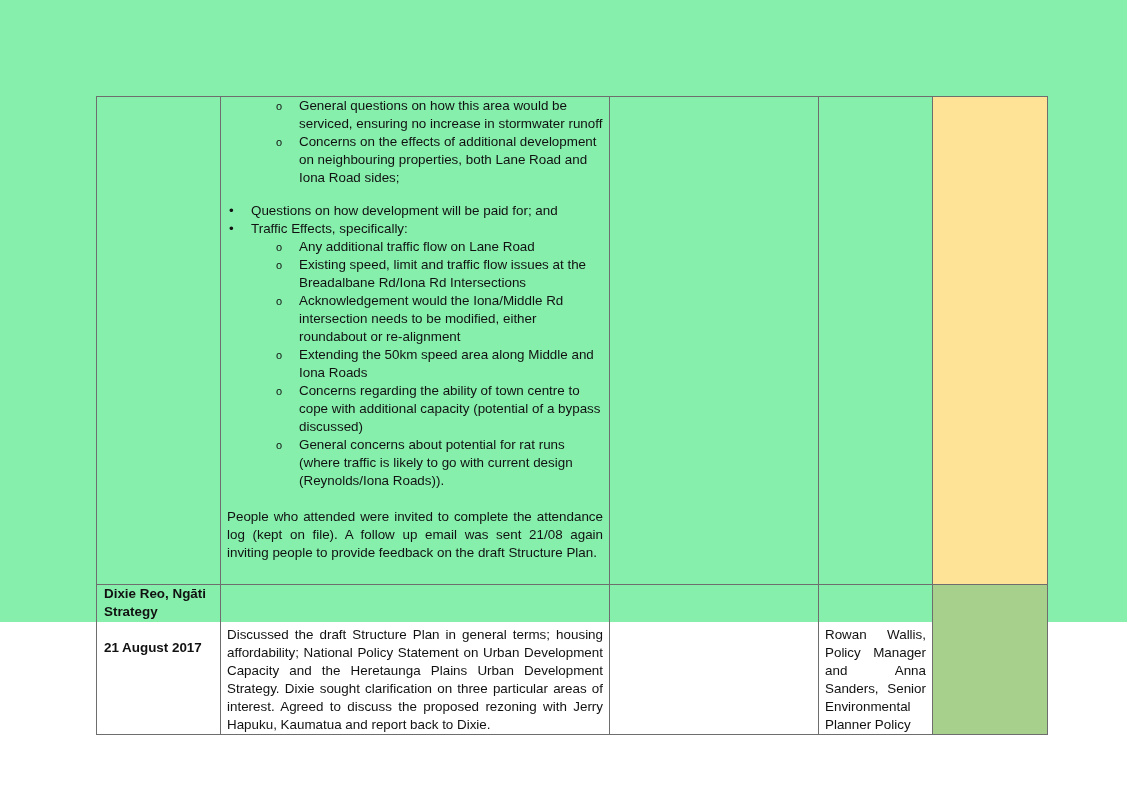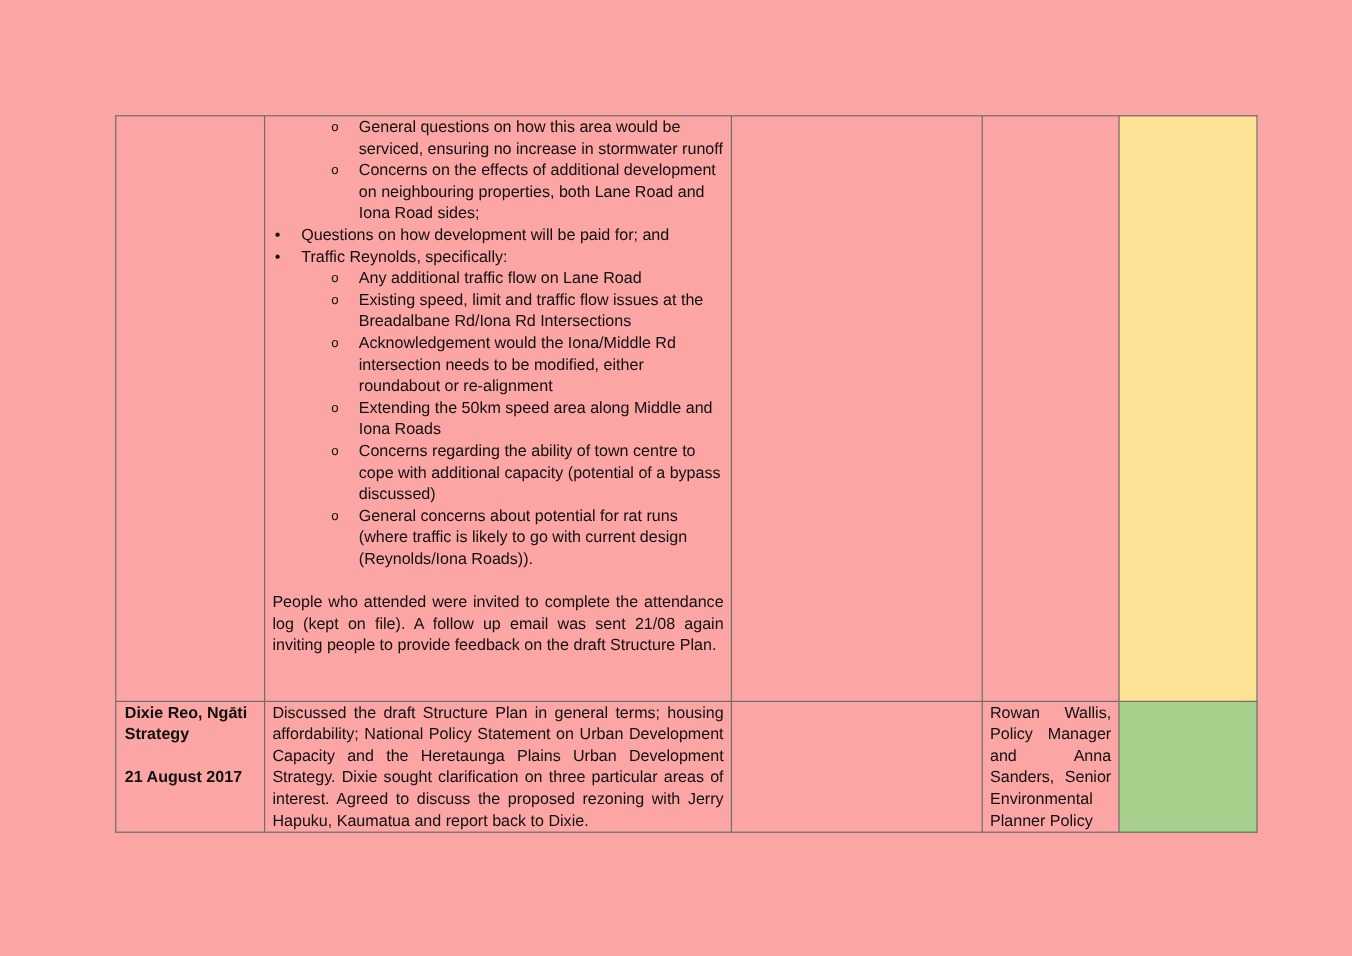--- a/index.html
+++ b/index.html
@@ -1,33 +1,33 @@
 <!DOCTYPE html>
 <html><head>
   <meta charset="utf-8">
   <style>
     html, body { margin: 0; padding: 0; background: #ffffff; }
     body { width: 1127px; height: 797px; position: relative; overflow: hidden;
            font-family: "Liberation Sans", sans-serif; color: #111; }
-    .page { position: absolute; left: 0; top: 0; width: 1127px; height: 797px; background: #fca5a5; }
+    .page { position: absolute; left: 0; top: 0; width: 1127px; height: 622px; background: #86efac; }
     table.consult { position: absolute; left: 96px; top: 96px; border-collapse: collapse; table-layout: fixed;
                     width: 951px; }
     table.consult td { border: 1px solid #6e6e6e; vertical-align: top; padding: 0; font-size: 13.4px; line-height: 18px; }
     col.c1 { width: 124px; } col.c2 { width: 389px; } col.c3 { width: 209px; } col.c4 { width: 114px; } col.c5 { width: 115px; }
     .cell-pad { padding: 0 6px 0 6px; }
     .row1 td { height: 487px; }
     .row2 td { height: 108px; }
     .bullets { margin: 0; padding: 0; list-style: none; }
     .bullets > li { position: relative; padding-left: 24px; }
     .bullets > li::before { content: "•"; position: absolute; left: 2px; top: 0; }
     .sub { margin: 0; padding: 0; list-style: none; }
     .sub > li { position: relative; padding-left: 72px; }
     .sub > li::before { content: "o"; position: absolute; left: 49px; top: 0; font-size: 11px; }
     .sub.top > li { padding-left: 72px; }
-    .justify { text-align: justify; }
+    .justify { text-align: justify; margin-top: 41px; }
     .para { margin-top: 18px; text-align: justify; }
     .bold { font-weight: bold; }
     .yellow { background: #fee396; }
     .green { background: #a6d08b; }
   </style>
 </head>
 <body>
 
 <div class="page">
   <table class="consult">
@@ -40,23 +40,23 @@
     </colgroup>
     <tbody>
         <tr class="row1">
       <td></td>
       <td>
         <div class="cell-pad">
           <ul class="sub top">
             <li>General questions on how this area would be serviced, ensuring no increase in stormwater runoff</li>
             <li>Concerns on the effects of additional development on neighbouring properties, both Lane Road and Iona Road sides;</li>
           </ul>
-          <ul class="bullets" style="margin-left:-24px;padding-left:24px;">
+          <ul class="bullets" style="margin-left:-24px;padding-left:24px;margin-top:15px;">
             <li><span>Questions on how development will be paid for; and</span></li>
-            <li><span>Traffic Reynolds, specifically:</span></li>
+            <li><span>Traffic Effects, specifically:</span></li>
           </ul>
           <ul class="sub">
             <li>Any additional traffic flow on Lane Road</li>
             <li>Existing speed, limit and traffic flow issues at the Breadalbane Rd/Iona Rd Intersections</li>
             <li>Acknowledgement would the Iona/Middle Rd intersection needs to be modified, either roundabout or re-alignment</li>
             <li>Extending the 50km speed area along Middle and Iona Roads</li>
             <li>Concerns regarding the ability of town centre to cope with additional capacity (potential of a bypass discussed)</li>
             <li>General concerns about potential for rat runs (where traffic is likely to go with current design (Reynolds/Iona Roads)).</li>
           </ul>
           <div class="para">People who attended were invited to complete the attendance log (kept on file).  A follow up email was sent 21/08 again inviting people to provide feedback on the draft Structure Plan.</div>

